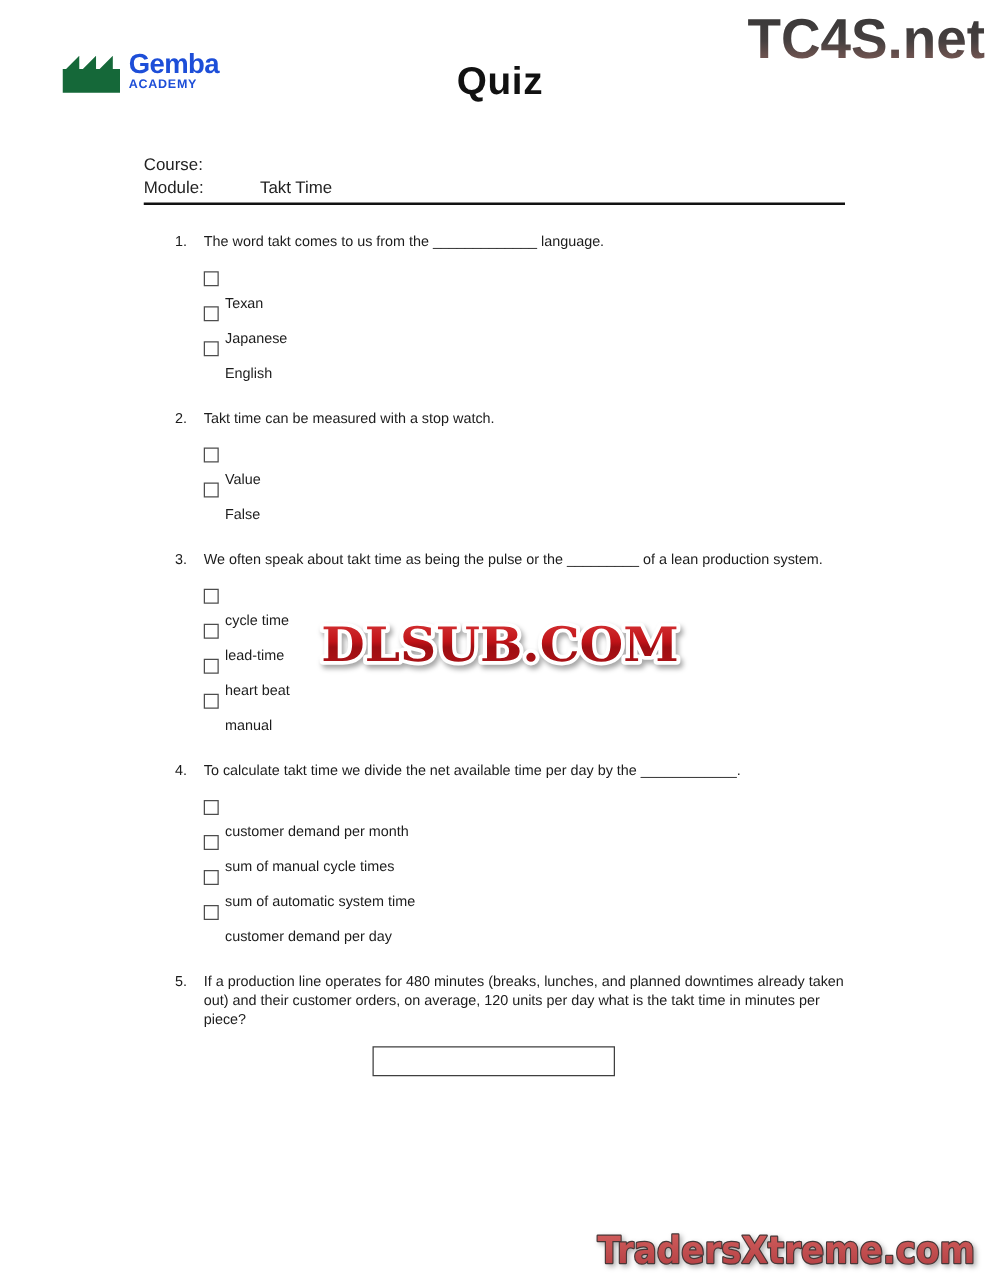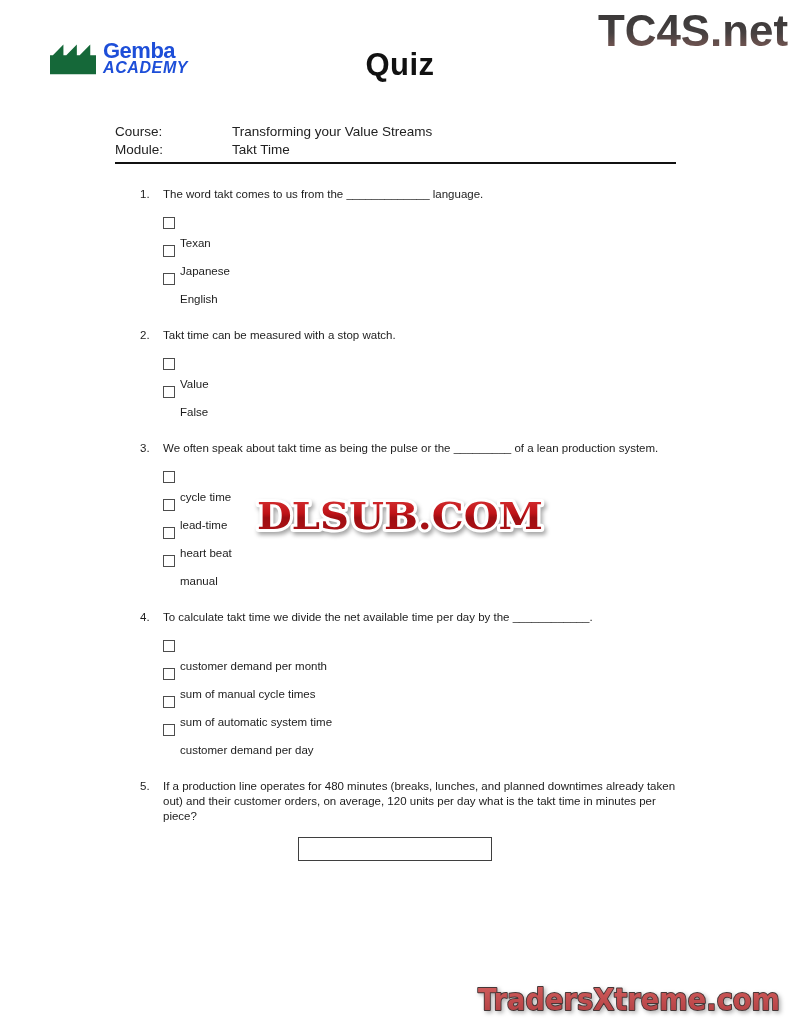--- a/index.html
+++ b/index.html
@@ -10,28 +10,28 @@
     overflow:hidden; margin:0 auto;
   }
   
   .wm-topright { position:absolute; top:3px; right:0; }
   .wm-middle   { position:absolute; left:253px; top:489px; filter:drop-shadow(2px 3px 2px rgba(0,0,0,0.35)); }
   .wm-bottomright { position:absolute; left:474px; top:978px; filter:drop-shadow(2px 2px 2px rgba(0,0,0,0.30)); }
   
   .logo { position:absolute; left:50px; top:40px; display:flex; align-items:flex-start; }
   .logo-text { margin-left:7px; color:#1d4ed8; }
   .logo-name { font-size:22px; font-weight:bold; line-height:21px; letter-spacing:-0.5px; }
-  .logo-sub  { font-size:16px; font-weight:bold; letter-spacing:0.6px; line-height:13px;font-style:italic; }
+  .logo-sub  { font-size:10px; font-weight:bold; letter-spacing:0.6px; line-height:13px; }
   
   .quiz-title { position:absolute; left:0; top:47px; width:744px; text-align:center;
     font-size:31px; font-weight:bold; color:#111; letter-spacing:0.5px;margin-left:28px; }
   
   .course-block { position:absolute; left:115px; top:123px; width:561px;
     border-bottom:2px solid #111; padding-bottom:3px; }
-  .course-row { display:flex; font-size:13.5px; line-height:18px; color:#222;gap:24px; }
+  .course-row { display:flex; font-size:13.5px; line-height:18px; color:#222; }
   .course-label { width:93px; }
   
   .questions { position:absolute; left:140px; top:187px; width:537px; font-size:11.5px; }
   .question { display:flex; margin-top:42px; }
   .question:first-child { margin-top:0; }
   .q-number { width:23px; line-height:15px; }
   .q-body { flex:1; }
   .q-stem { line-height:15px; }
   .option { display:flex; align-items:center; margin-top:14px; height:14px; }
   .checkbox { width:12px; height:12px; border:1px solid #4d4d4d; background:#fff;
@@ -65,21 +65,20 @@
       <div class="logo-name">Gemba</div>
       <div class="logo-sub">ACADEMY</div>
     </div>
   </div>
 
   <div class="quiz-title">Quiz</div>
 
   <div class="course-block">
     <div class="course-row">
       <span class="course-label">Course:</span>
-      <span class="course-value">Transforming your Value Streams</span>
     </div>
     <div class="course-row">
       <span class="course-label">Module:</span>
       <span class="course-value">Takt Time</span>
     </div>
   </div>
 
   <div class="questions">
   <div class="question">
     <div class="q-number">1.</div>

